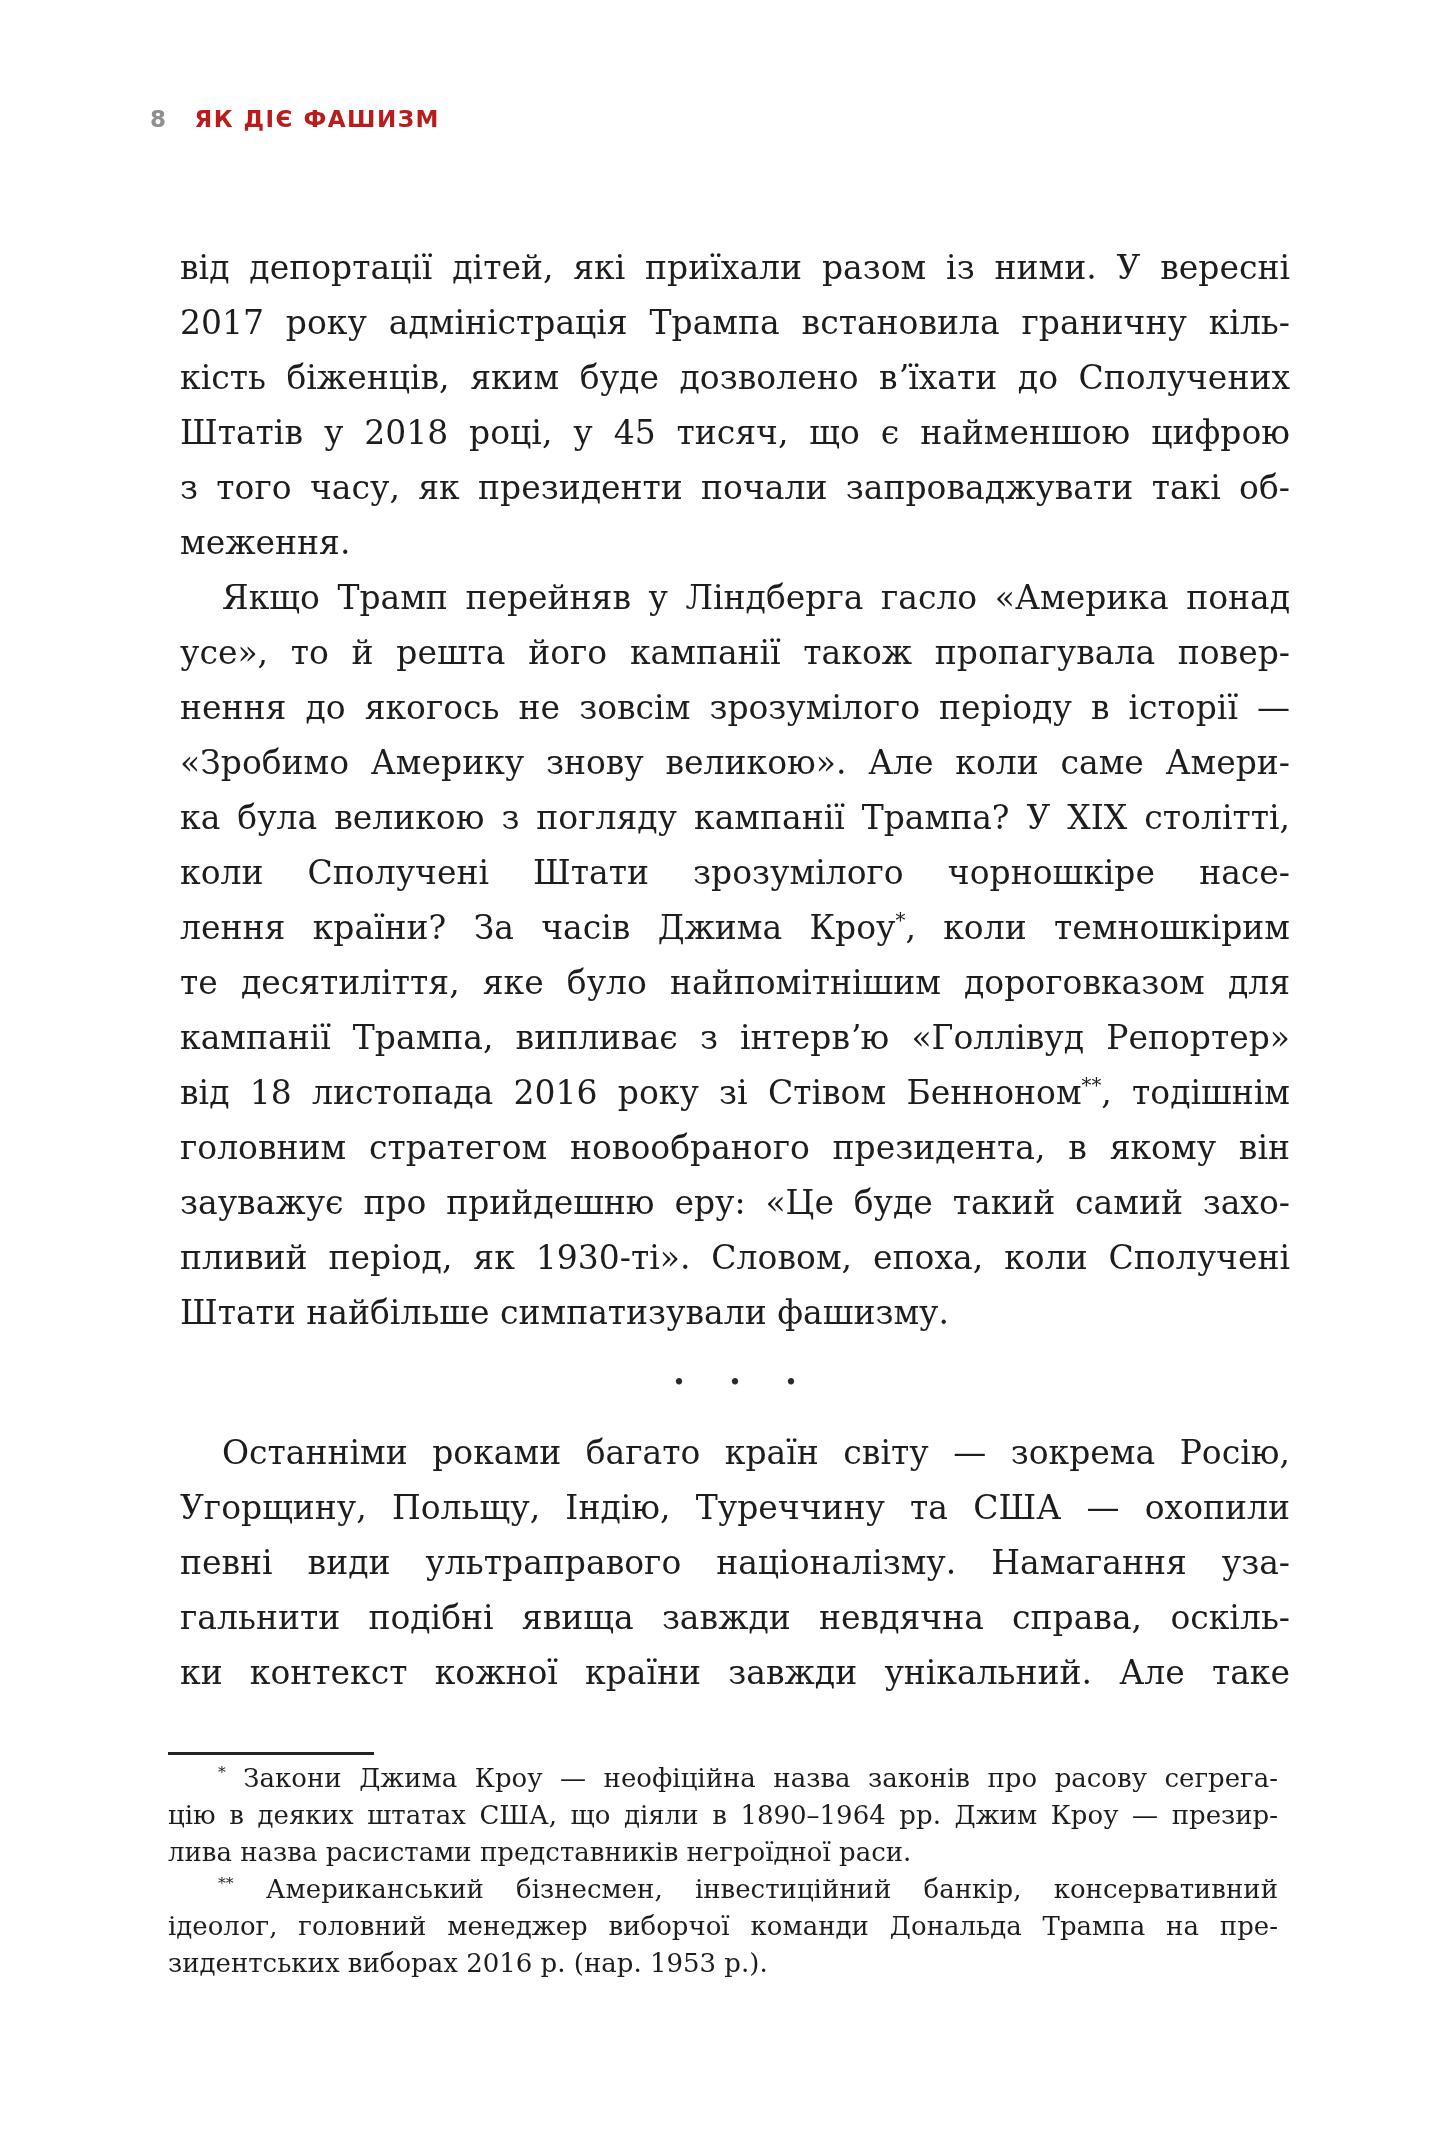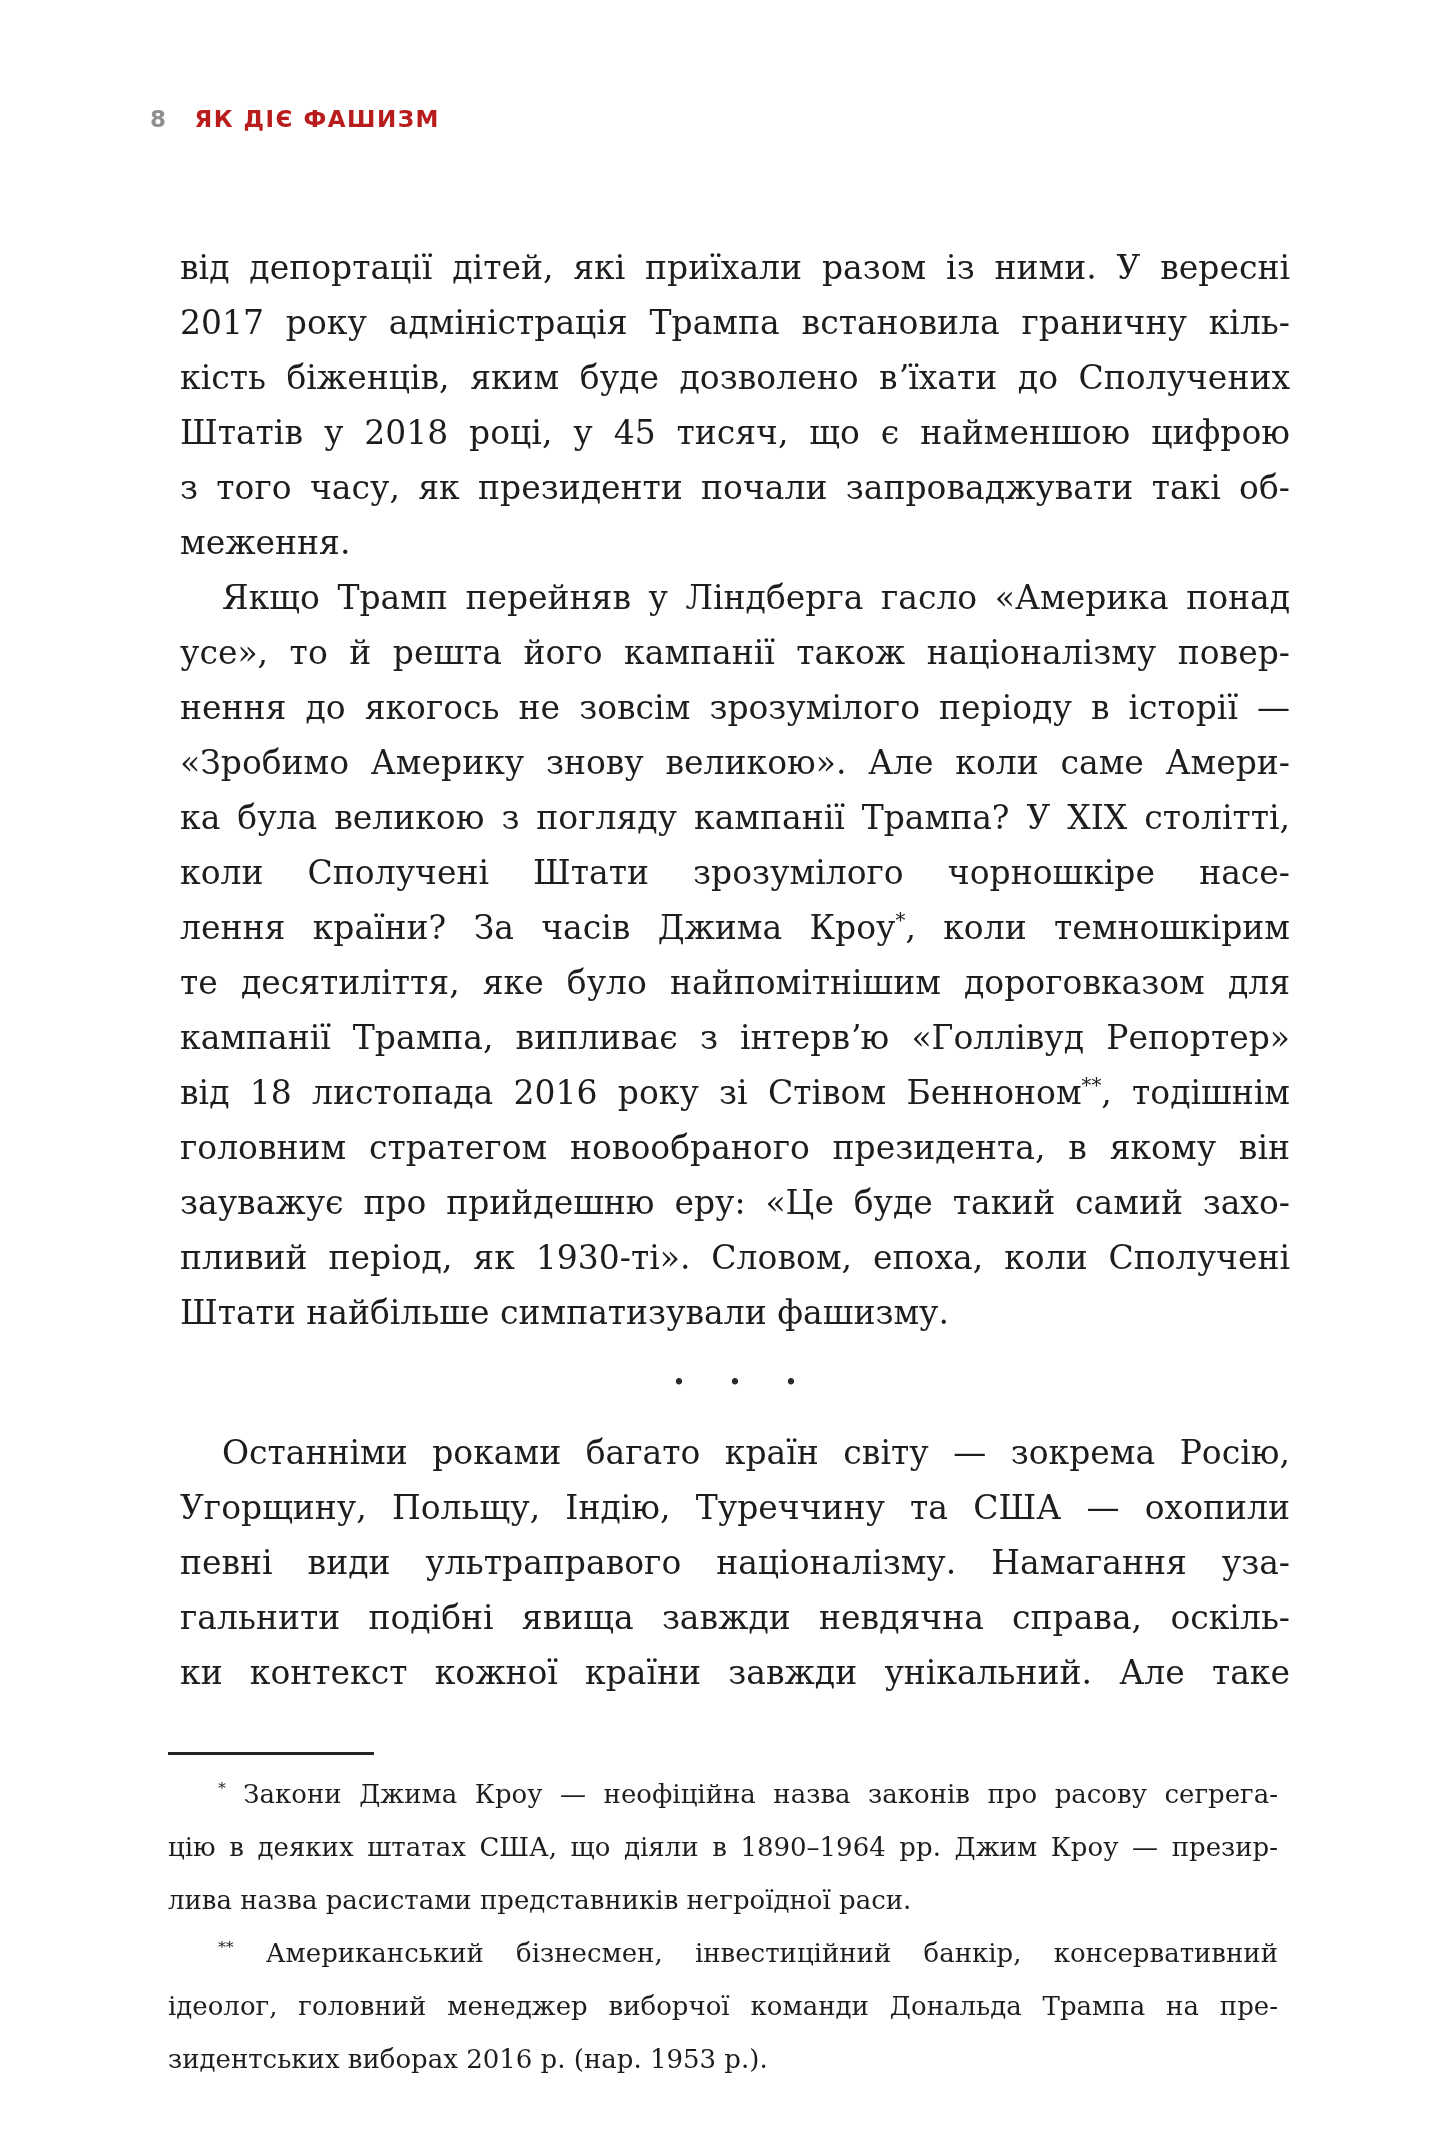--- a/index.html
+++ b/index.html
@@ -10,21 +10,21 @@
   .page-num{color:#8f8f8f;}
   .running-title{color:#b91c1c;}
   .textcol{position:absolute;left:180px;top:240px;width:1110px;font-size:33px;}
   .line{height:55px;line-height:55px;text-align:justify;text-align-last:justify;overflow:hidden;}
   .line.end{text-align-last:left;}
   .line.indent{text-indent:42px;}
   .separator{height:85px;line-height:85px;text-align:center;text-align-last:center;
              font-size:22px;word-spacing:36px;color:#2a2a2a;}
   .fnrule{position:absolute;left:168px;top:1752px;width:206px;height:3px;background:#242424;}
   .footnotes{position:absolute;left:168px;top:1760px;width:1110px;font-size:26px;}
-  .fnline{height:37px;line-height:37px;text-align:justify;text-align-last:justify;overflow:hidden;margin-top:16px;}
+  .fnline{height:37px;line-height:37px;text-align:justify;text-align-last:justify;overflow:hidden;}
   .fnline.end{text-align-last:left;}
   .fnline.indent{text-indent:50px;}
   sup{font-size:60%;vertical-align:super;line-height:0;}
 </style>
 </head>
 <body>
 
 <div id="page">
   <div class="header">
     <span class="page-num">8</span>
@@ -35,21 +35,21 @@
     <div>
         <div class="line">від депортації дітей, які приїхали разом із ними. У вересні</div>
         <div class="line">2017 року адміністрація Трампа встановила граничну кіль-</div>
         <div class="line">кість біженців, яким буде дозволено вʼїхати до Сполучених</div>
         <div class="line">Штатів у 2018 році, у 45 тисяч, що є найменшою цифрою</div>
         <div class="line">з того часу, як президенти почали запроваджувати такі об-</div>
         <div class="line end">меження.</div>
       </div>
     <div>
         <div class="line indent">Якщо Трамп перейняв у Ліндберга гасло «Америка понад</div>
-        <div class="line">усе», то й решта його кампанії також націоналізму повер-</div>
+        <div class="line">усе», то й решта його кампанії також пропагувала повер-</div>
         <div class="line">нення до якогось не зовсім зрозумілого періоду в історії —</div>
         <div class="line">«Зробимо Америку знову великою». Але коли саме Амери-</div>
         <div class="line">ка була великою з погляду кампанії Трампа? У XIX столітті,</div>
         <div class="line">коли Сполучені Штати зрозумілого чорношкіре насе-</div>
         <div class="line">лення країни? За часів Джима Кроу<sup>*</sup>, коли темношкірим</div>
         <div class="line">те десятиліття, яке було найпомітнішим дороговказом для</div>
         <div class="line">кампанії Трампа, випливає з інтервʼю «Голлівуд Репортер»</div>
         <div class="line">від 18 листопада 2016 року зі Стівом Бенноном<sup>**</sup>, тодішнім</div>
         <div class="line">головним стратегом новообраного президента, в якому він</div>
         <div class="line">зауважує про прийдешню еру: «Це буде такий самий захо-</div>

